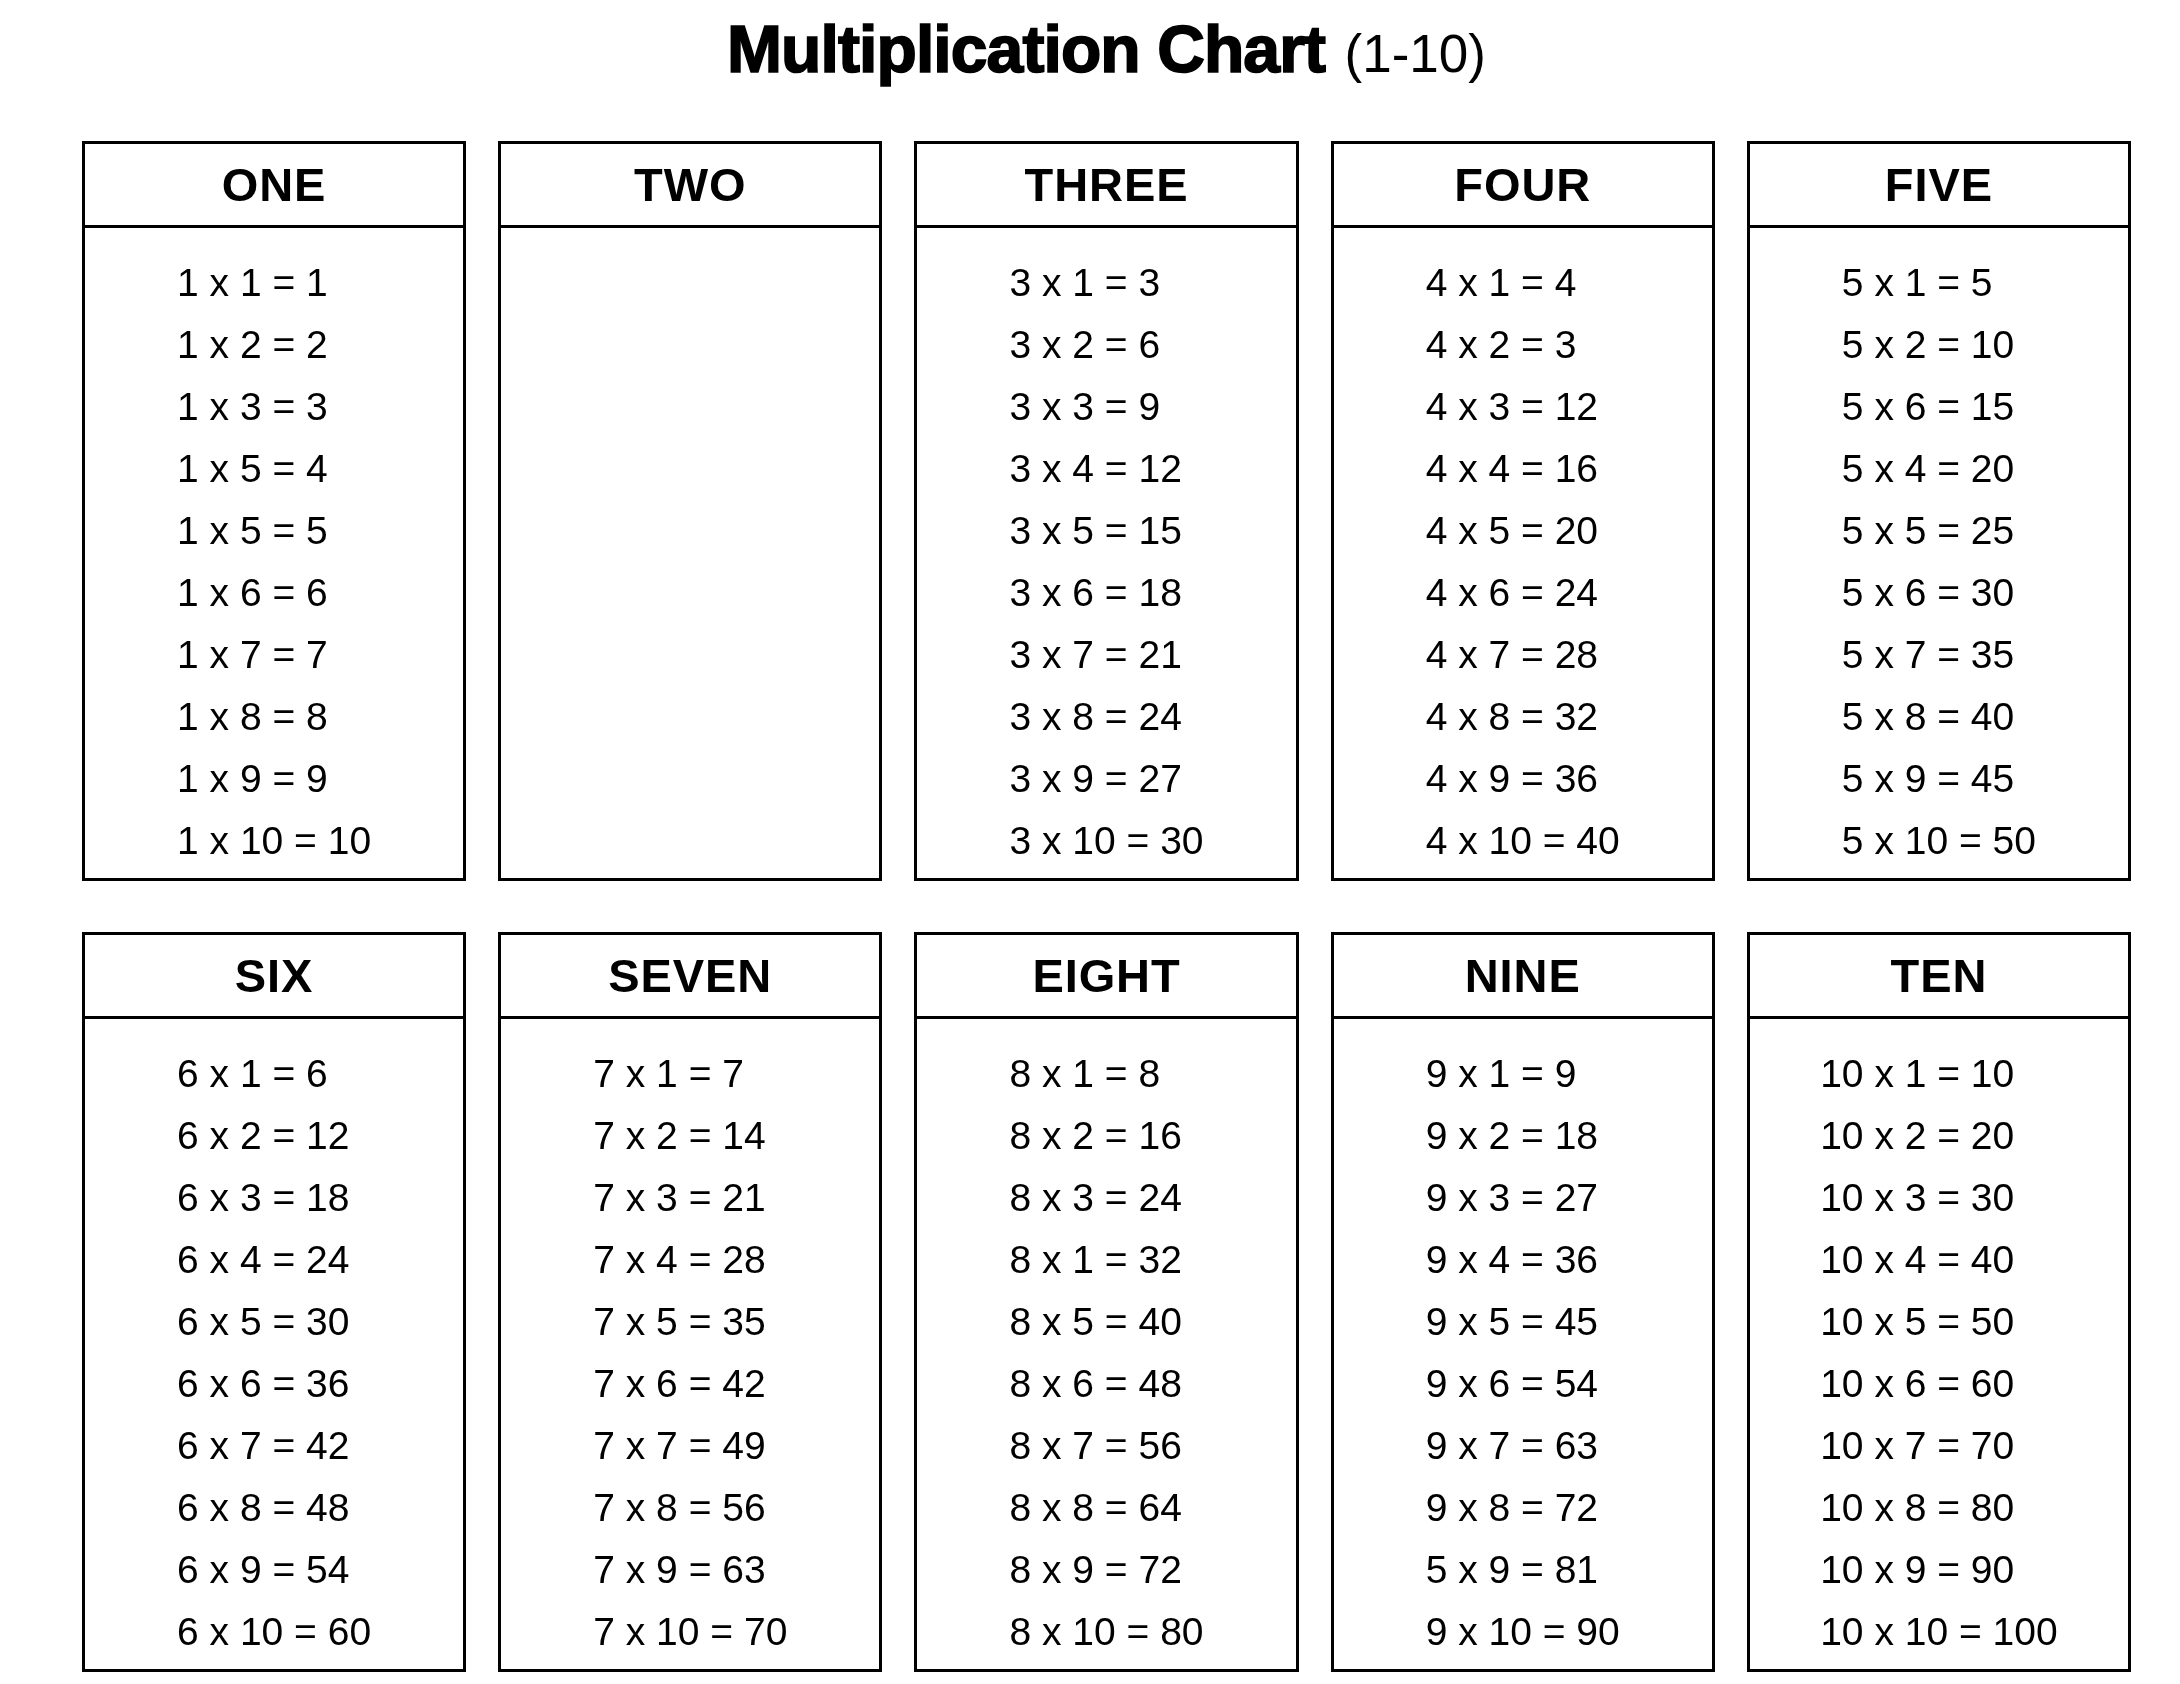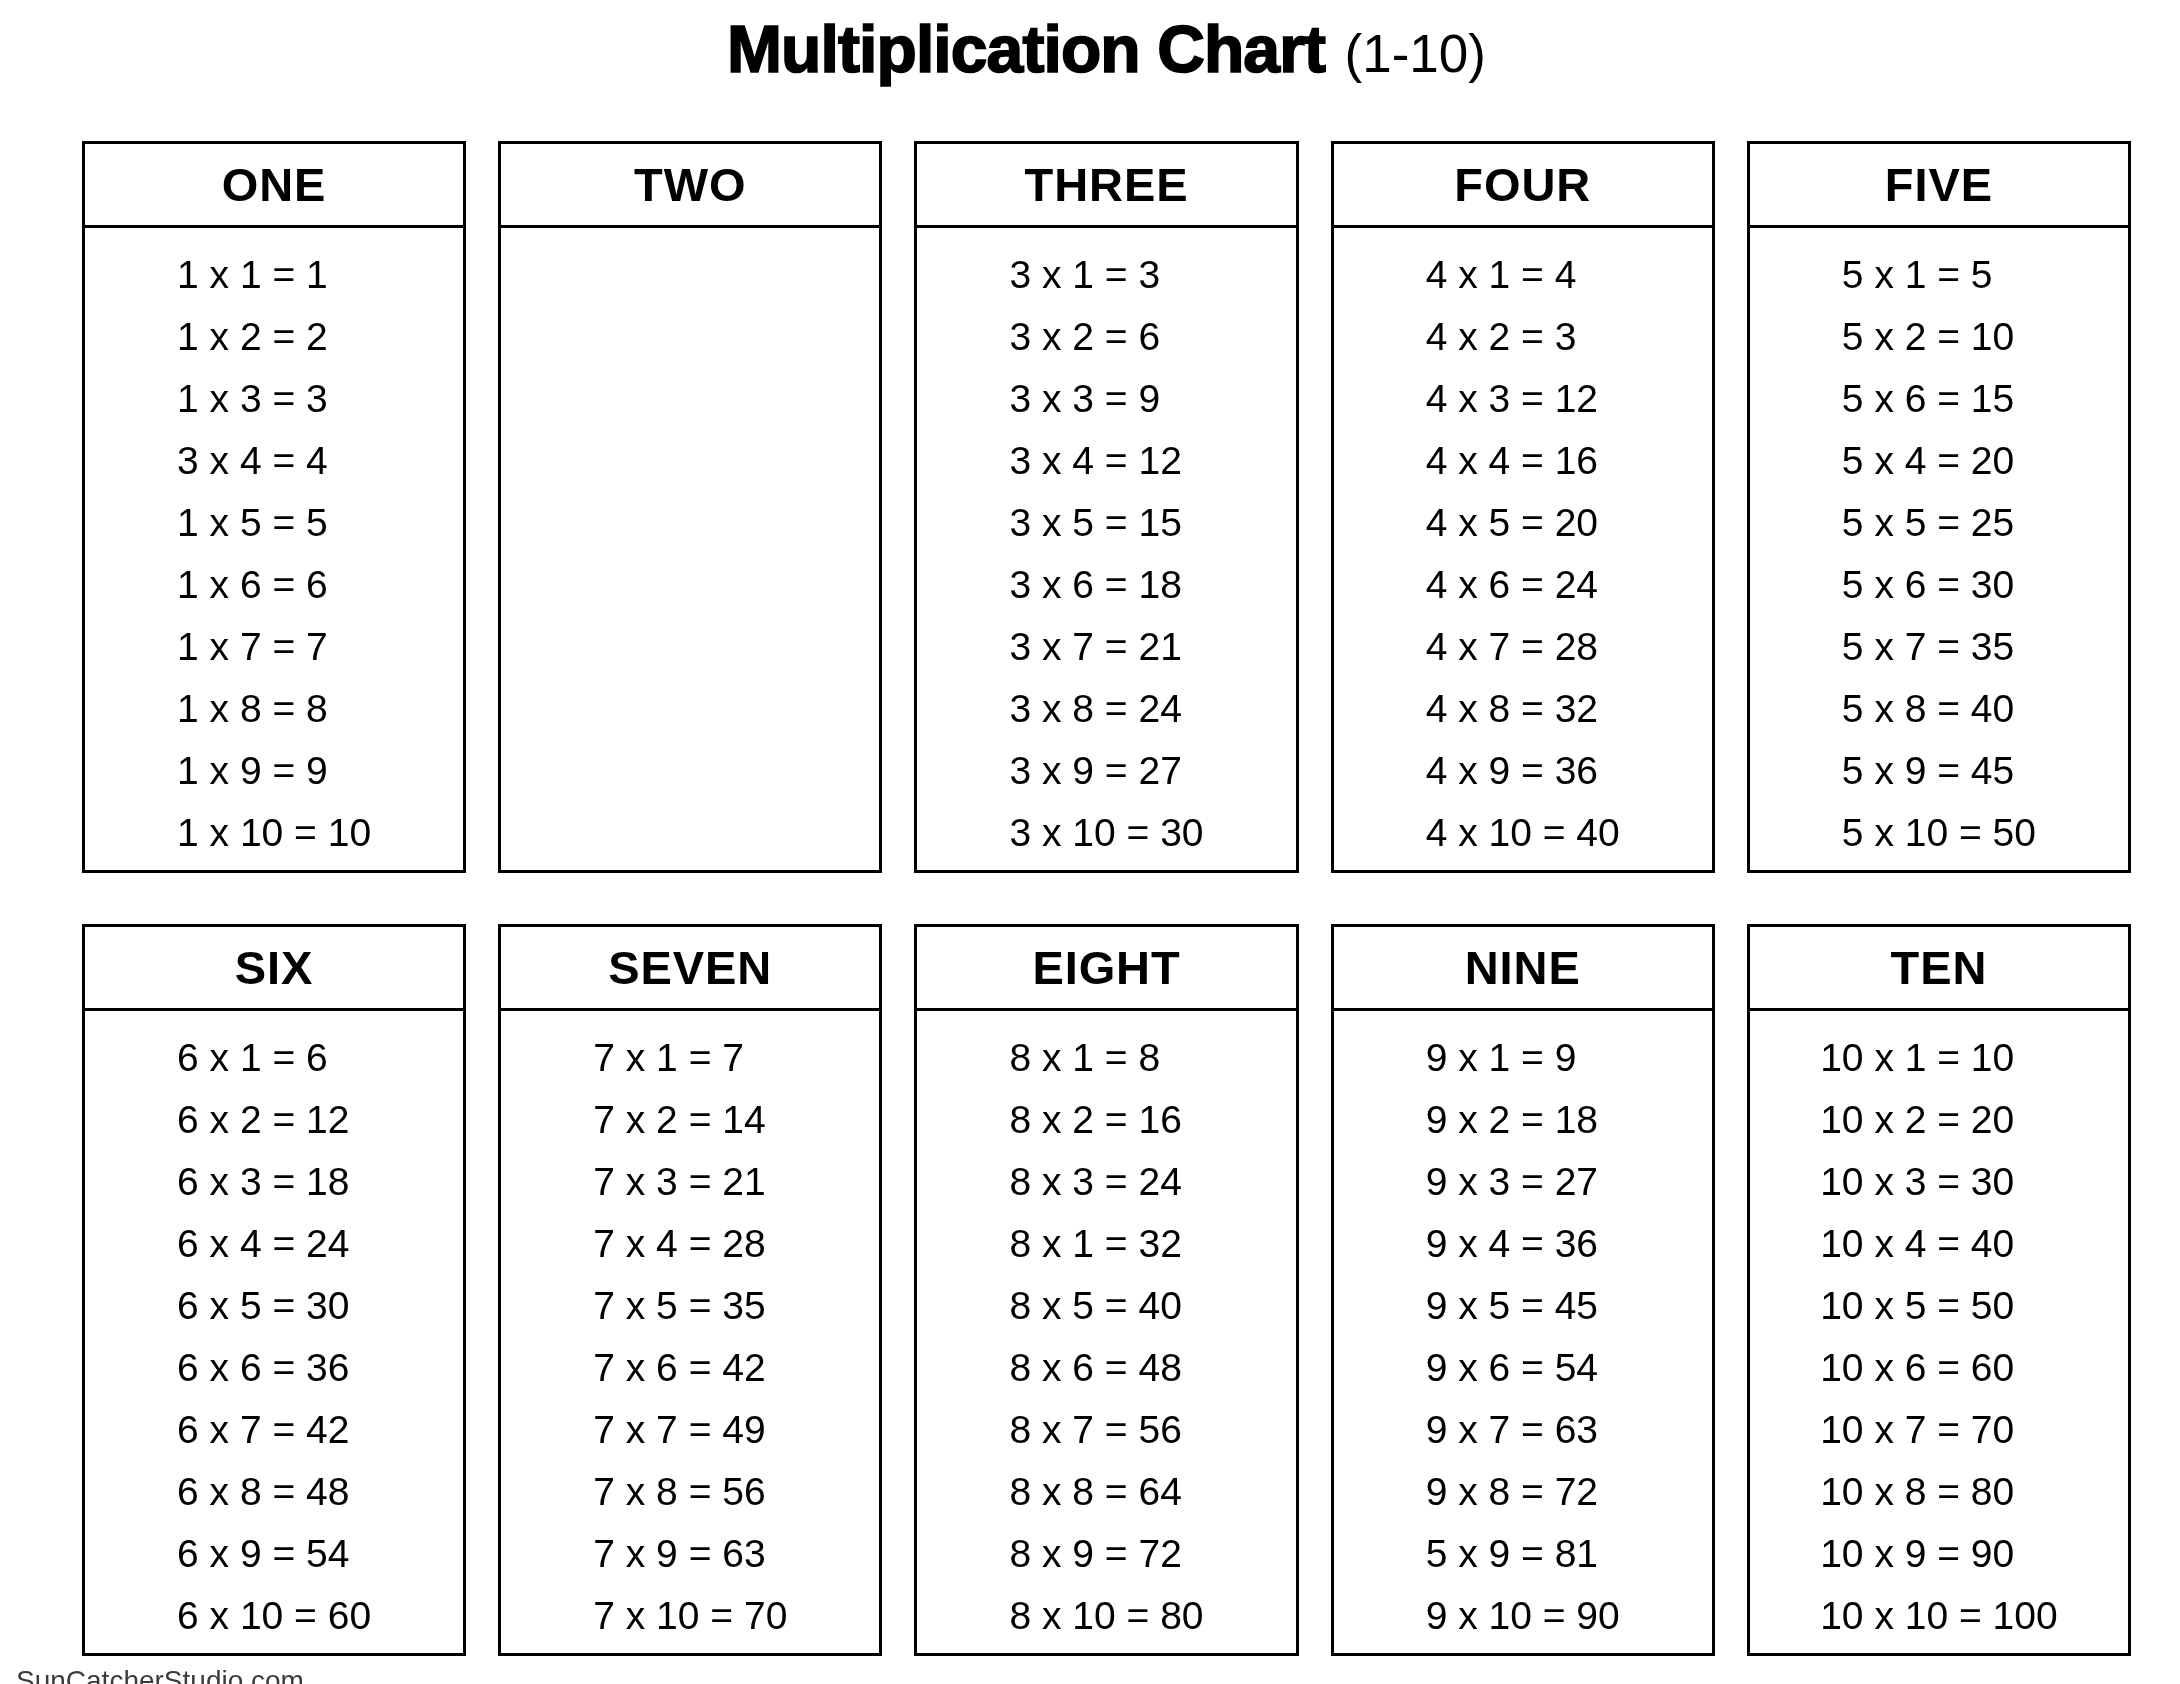--- a/index.html
+++ b/index.html
@@ -53,21 +53,21 @@
     height: 84px;
     border-bottom: 3.4px solid var(--ink);
     display: flex;
     align-items: center;
     justify-content: center;
     font-size: 47px;
     font-weight: 700;
     letter-spacing: 0.9px;
   }
   .table-body {
-    padding: 16px 0 6px 0;
+    padding: 24px 0 6px 0;
   }
   .rows {
     width: fit-content;
     margin: 0 auto;
     text-align: left;
   }
   .row {
     height: 62px;
     display: flex;
     align-items: center;
@@ -91,21 +91,21 @@
   </h1>
 
   <div class="grid" id="grid">
   <div class="table-box">
     <div class="table-header">ONE</div>
     <div class="table-body">
       <div class="rows">
             <div class="row">1 x 1 = 1</div>
             <div class="row">1 x 2 = 2</div>
             <div class="row">1 x 3 = 3</div>
-            <div class="row">3 x 4 = 4</div>
+            <div class="row">1 x 5 = 4</div>
             <div class="row">1 x 5 = 5</div>
             <div class="row">1 x 6 = 6</div>
             <div class="row">1 x 7 = 7</div>
             <div class="row">1 x 8 = 8</div>
             <div class="row">1 x 9 = 9</div>
             <div class="row">1 x 10 = 10</div>
           </div>
     </div>
   </div>
 

